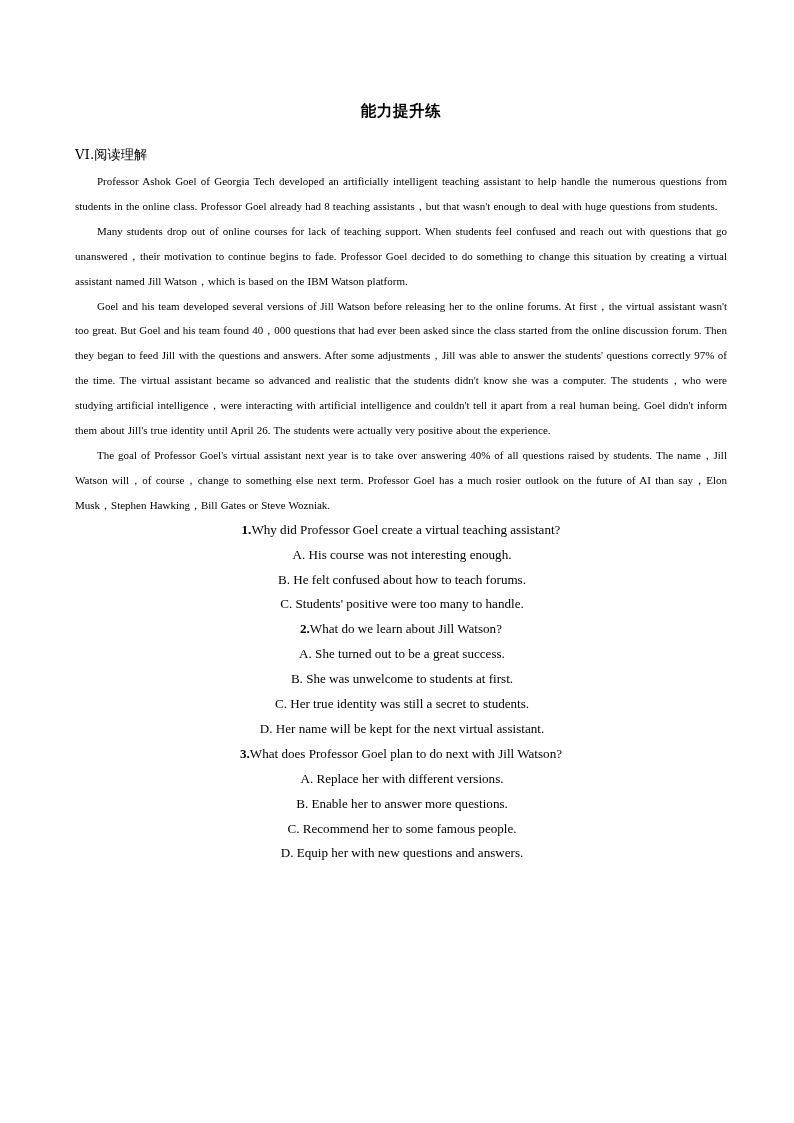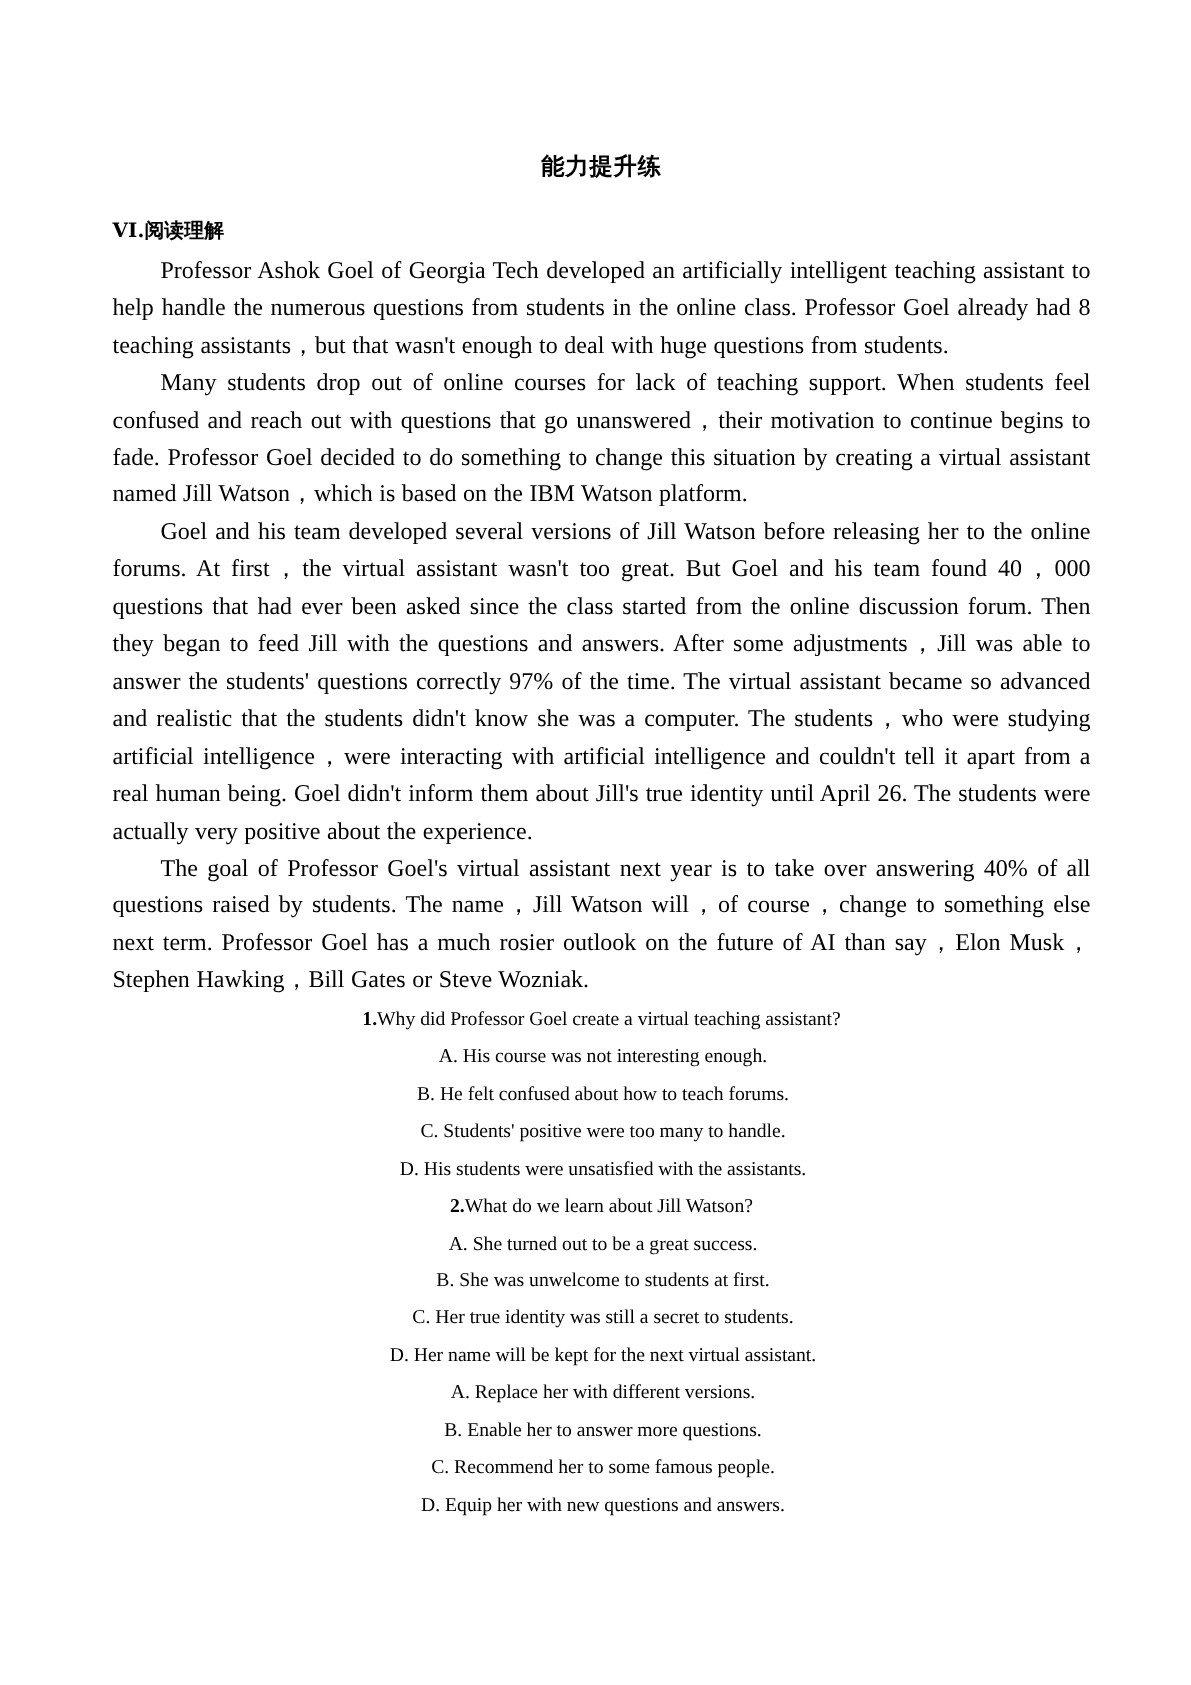--- a/index.html
+++ b/index.html
@@ -40,30 +40,30 @@
     text-align: center;
     letter-spacing: 0.6px;
     line-height: 26px;
     margin: 0 0 20px 0;
     font-family: "DejaVu Serif", "Liberation Serif", serif;
   }
 
   
   .section-heading {
     font-size: 13.2px;
-    font-weight: bold;
+    font-weight: normal;
     line-height: 22px;
     margin: 0 0 3px 0;
     letter-spacing: 0.1px;
     font-family: "DejaVu Serif", "Liberation Serif", serif;
   }
 
   
   .para {
-    font-size: 16px;
+    font-size: 11px;
     line-height: 24.9px;
     text-align: justify;
     text-justify: inter-word;
     text-indent: 2em;
     margin: 0;
     word-spacing: 0.4px;
     hyphens: none;
   }
 
   
@@ -102,32 +102,32 @@
     <p class="para">Professor Ashok Goel of Georgia Tech developed an artificially intelligent teaching assistant to help handle the numerous questions from students in the online class. Professor Goel already had 8 teaching assistants，but that wasn't enough to deal with huge questions from students.</p>
     <p class="para">Many students drop out of online courses for lack of teaching support. When students feel confused and reach out with questions that go unanswered，their motivation to continue begins to fade. Professor Goel decided to do something to change this situation by creating a virtual assistant named Jill Watson，which is based on the IBM Watson platform.</p>
     <p class="para">Goel and his team developed several versions of Jill Watson before releasing her to the online forums. At first，the virtual assistant wasn't too great. But Goel and his team found 40，000 questions that had ever been asked since the class started from the online discussion forum. Then they began to feed Jill with the questions and answers. After some adjustments，Jill was able to answer the students' questions correctly 97% of the time. The virtual assistant became so advanced and realistic that the students didn't know she was a computer. The students，who were studying artificial intelligence，were interacting with artificial intelligence and couldn't tell it apart from a real human being. Goel didn't inform them about Jill's true identity until April 26. The students were actually very positive about the experience.</p>
     <p class="para">The goal of Professor Goel's virtual assistant next year is to take over answering 40% of all questions raised by students. The name，Jill Watson will，of course，change to something else next term. Professor Goel has a much rosier outlook on the future of AI than say，Elon Musk，Stephen Hawking，Bill Gates or Steve Wozniak.</p>
 
     <div class="q-block">
       <p class="q-stem"><span class="q-num">1.</span><span>Why did Professor Goel create a virtual teaching assistant?</span></p>
       <p class="q-option">A. His course was not interesting enough.</p>
       <p class="q-option">B. He felt confused about how to teach forums.</p>
       <p class="q-option">C. Students' positive were too many to handle.</p>
-      <p class="q-option">D. His students were unsatisfied with the assistants.</p>
     </div>
 
     <div class="q-block">
       <p class="q-stem"><span class="q-num">2.</span><span>What do we learn about Jill Watson?</span></p>
       <p class="q-option">A. She turned out to be a great success.</p>
       <p class="q-option">B. She was unwelcome to students at first.</p>
       <p class="q-option">C. Her true identity was still a secret to students.</p>
       <p class="q-option">D. Her name will be kept for the next virtual assistant.</p>
     </div>
 
     <div class="q-block">
+      <p class="q-stem"><span class="q-num">3.</span><span>What does Professor Goel plan to do next with Jill Watson?</span></p>
       <p class="q-option">A. Replace her with different versions.</p>
       <p class="q-option">B. Enable her to answer more questions.</p>
       <p class="q-option">C. Recommend her to some famous people.</p>
       <p class="q-option">D. Equip her with new questions and answers.</p>
     </div>
 
   </div>
 </div>
 
 </body></html>

